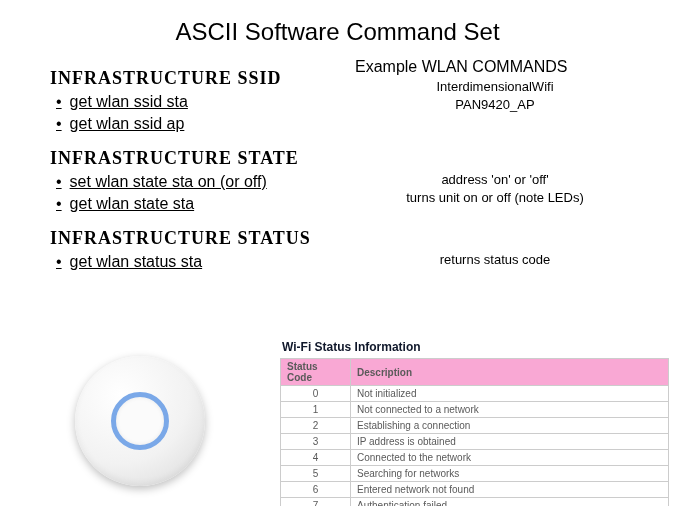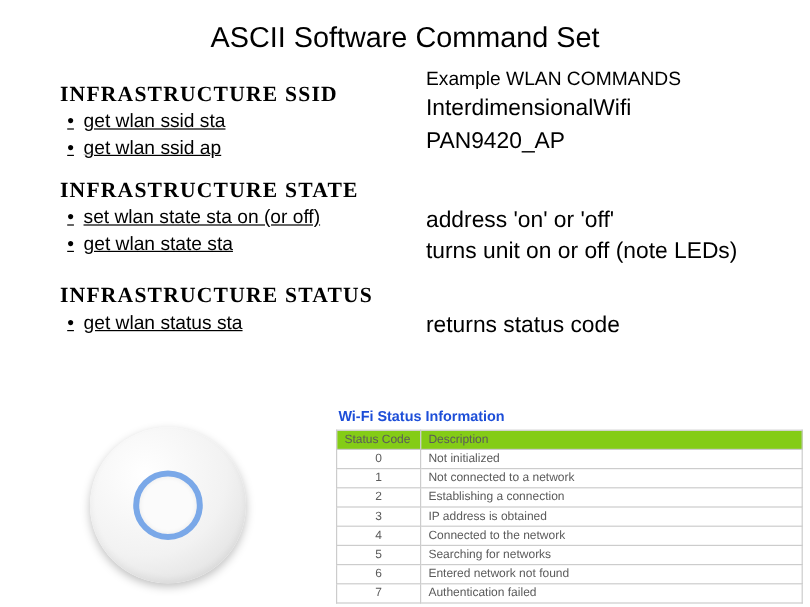--- a/index.html
+++ b/index.html
@@ -44,22 +44,23 @@
     ul { list-style: none; padding-left: 6px; text-decoration: underline; }
     ul li {
       font-size: 16px;
       line-height: 1.4;
     }
     ul li::before {
       content: "•";
       margin-right: 8px;
     }
     .desc {
-      font-size: 19px;
+      font-size: 13px;
       line-height: 1.4;
+      text-align: center;
     }
     .bottom-area {
       position: absolute;
       bottom: 0;
       left: 0;
       right: 0;
       height: 170px;
       display: flex;
     }
     .device {
@@ -87,37 +88,37 @@
       box-shadow: inset 0 0 4px rgba(0,0,0,0.08);
     }
     .table-wrap {
       flex: 1;
       padding-right: 6px;
       padding-bottom: 4px;
     }
     .table-title {
       font-size: 12px;
       font-weight: bold;
-      color: #1d4ed8;
+      color: #0f172a;
       padding: 4px 2px;
     }
     table {
       border-collapse: collapse;
       width: 100%;
       font-size: 10px;
       color: #5a5a5a;
     }
     th, td {
       border: 1px solid #ccc;
       padding: 2px 6px;
       text-align: left;
     }
     th {
-      background: #84cc16;
-      font-weight: normal;
+      background: #f9a8d4;
+      font-weight: bold;
     }
     td.code { width: 70px; text-align: center; }
   </style>
 </head>
 <body>
 
 <div class="title">ASCII Software Command Set</div>
 
 <div class="content">
 

